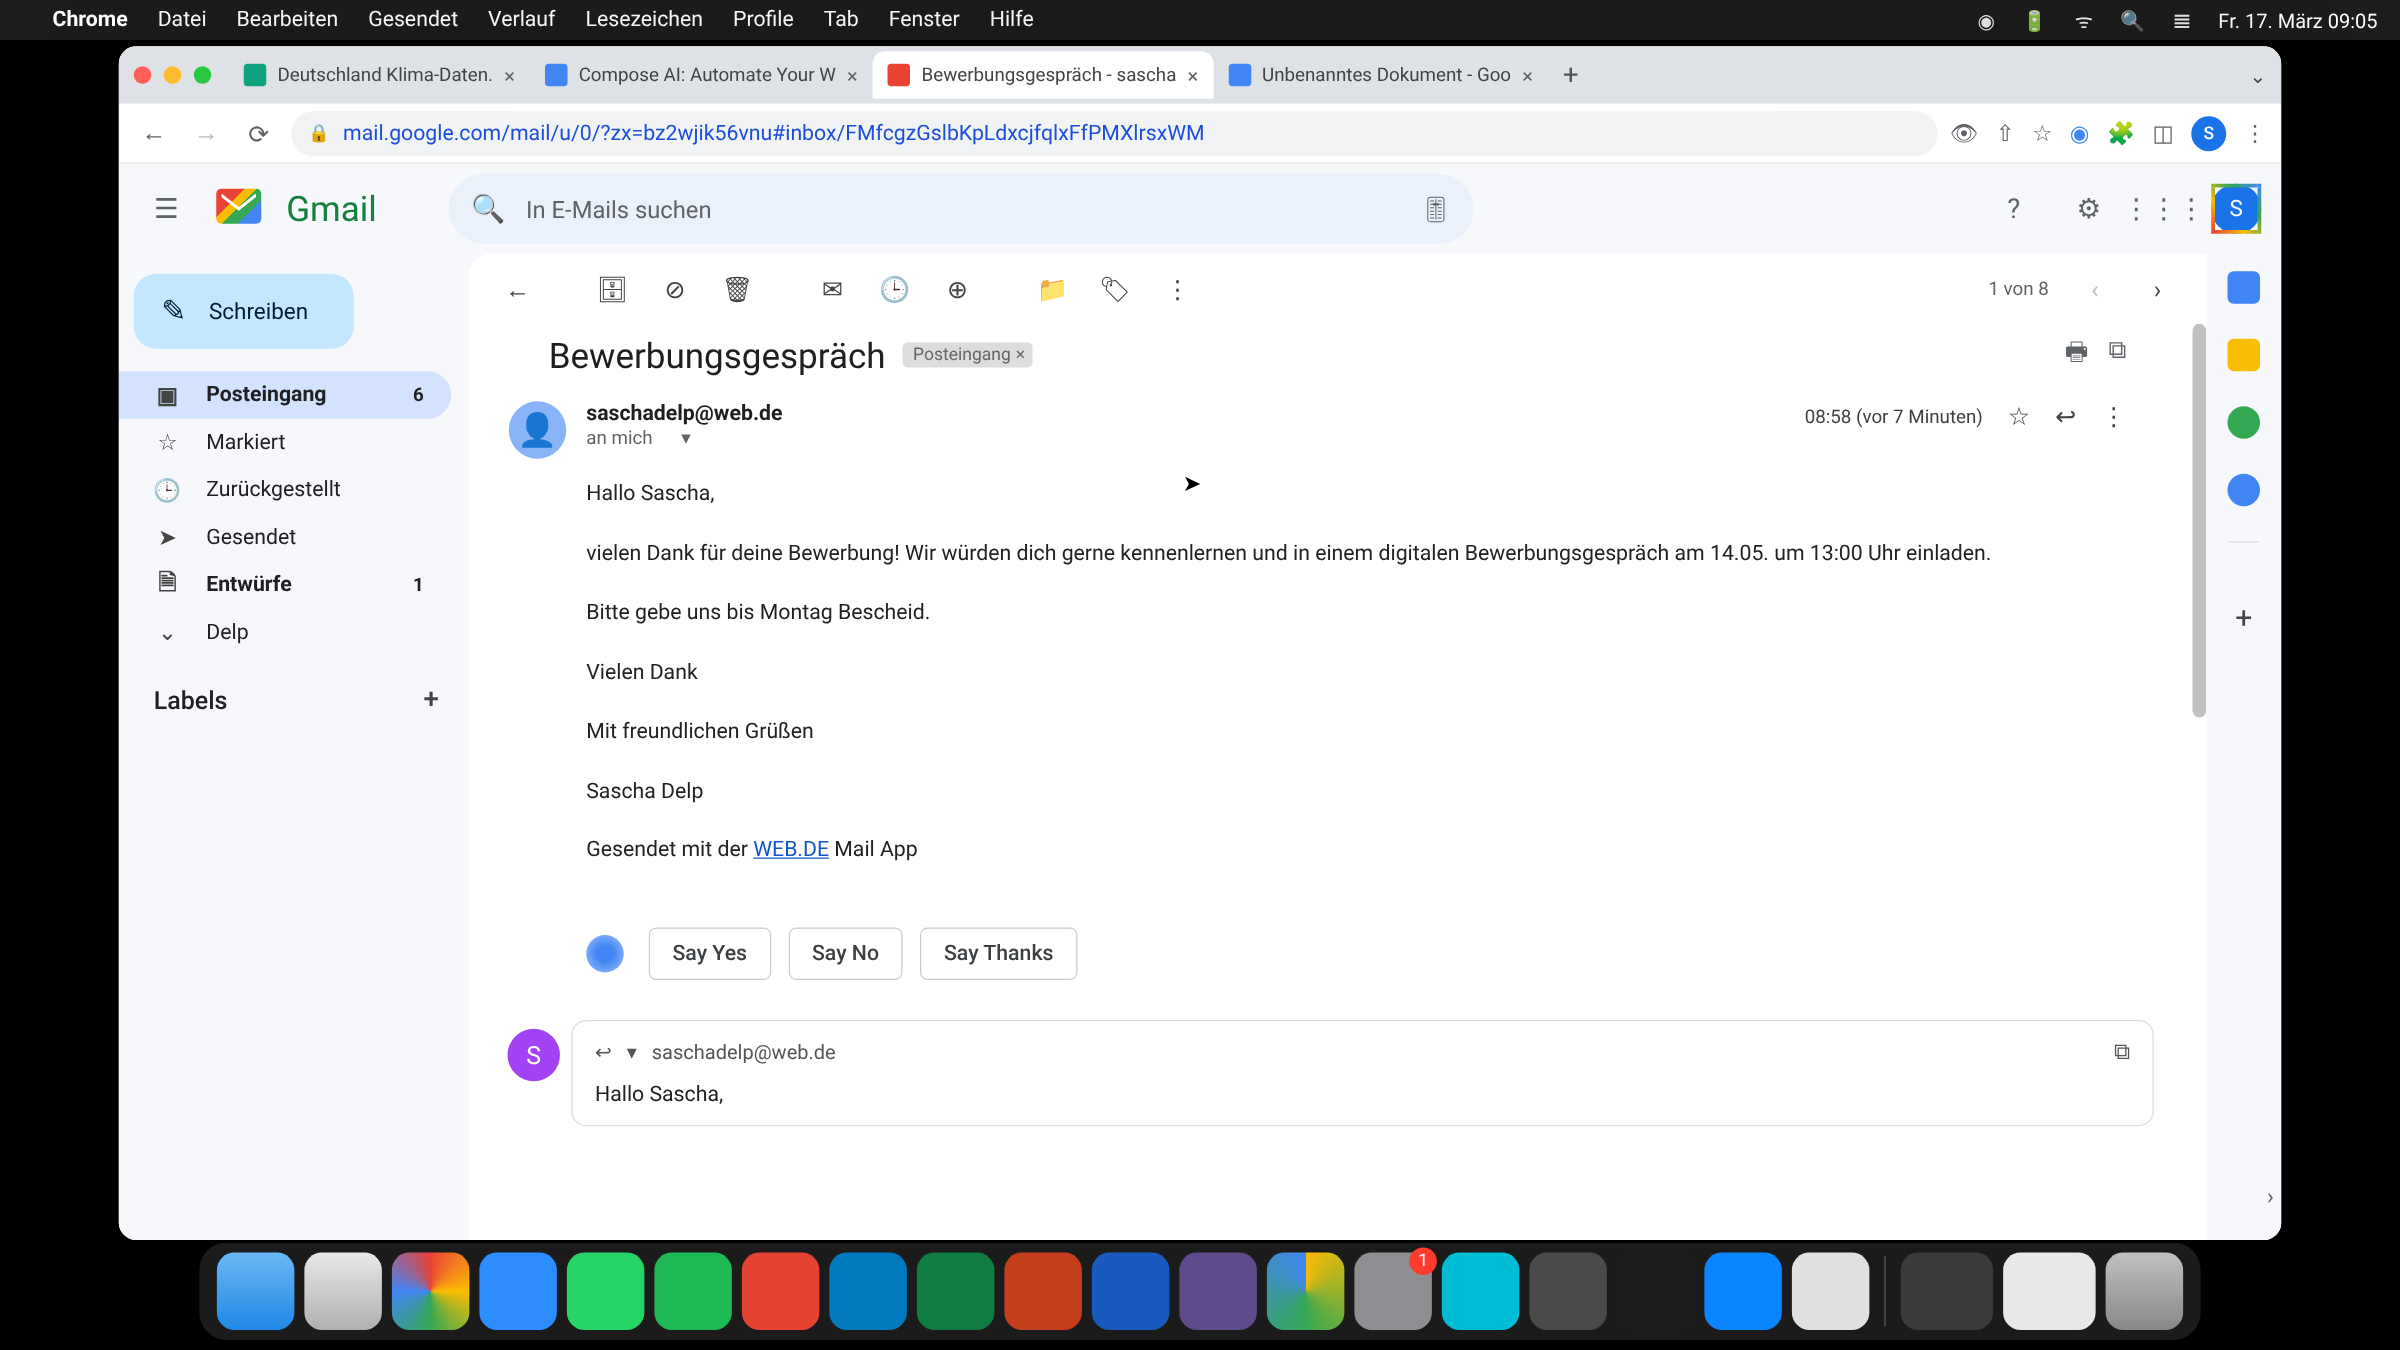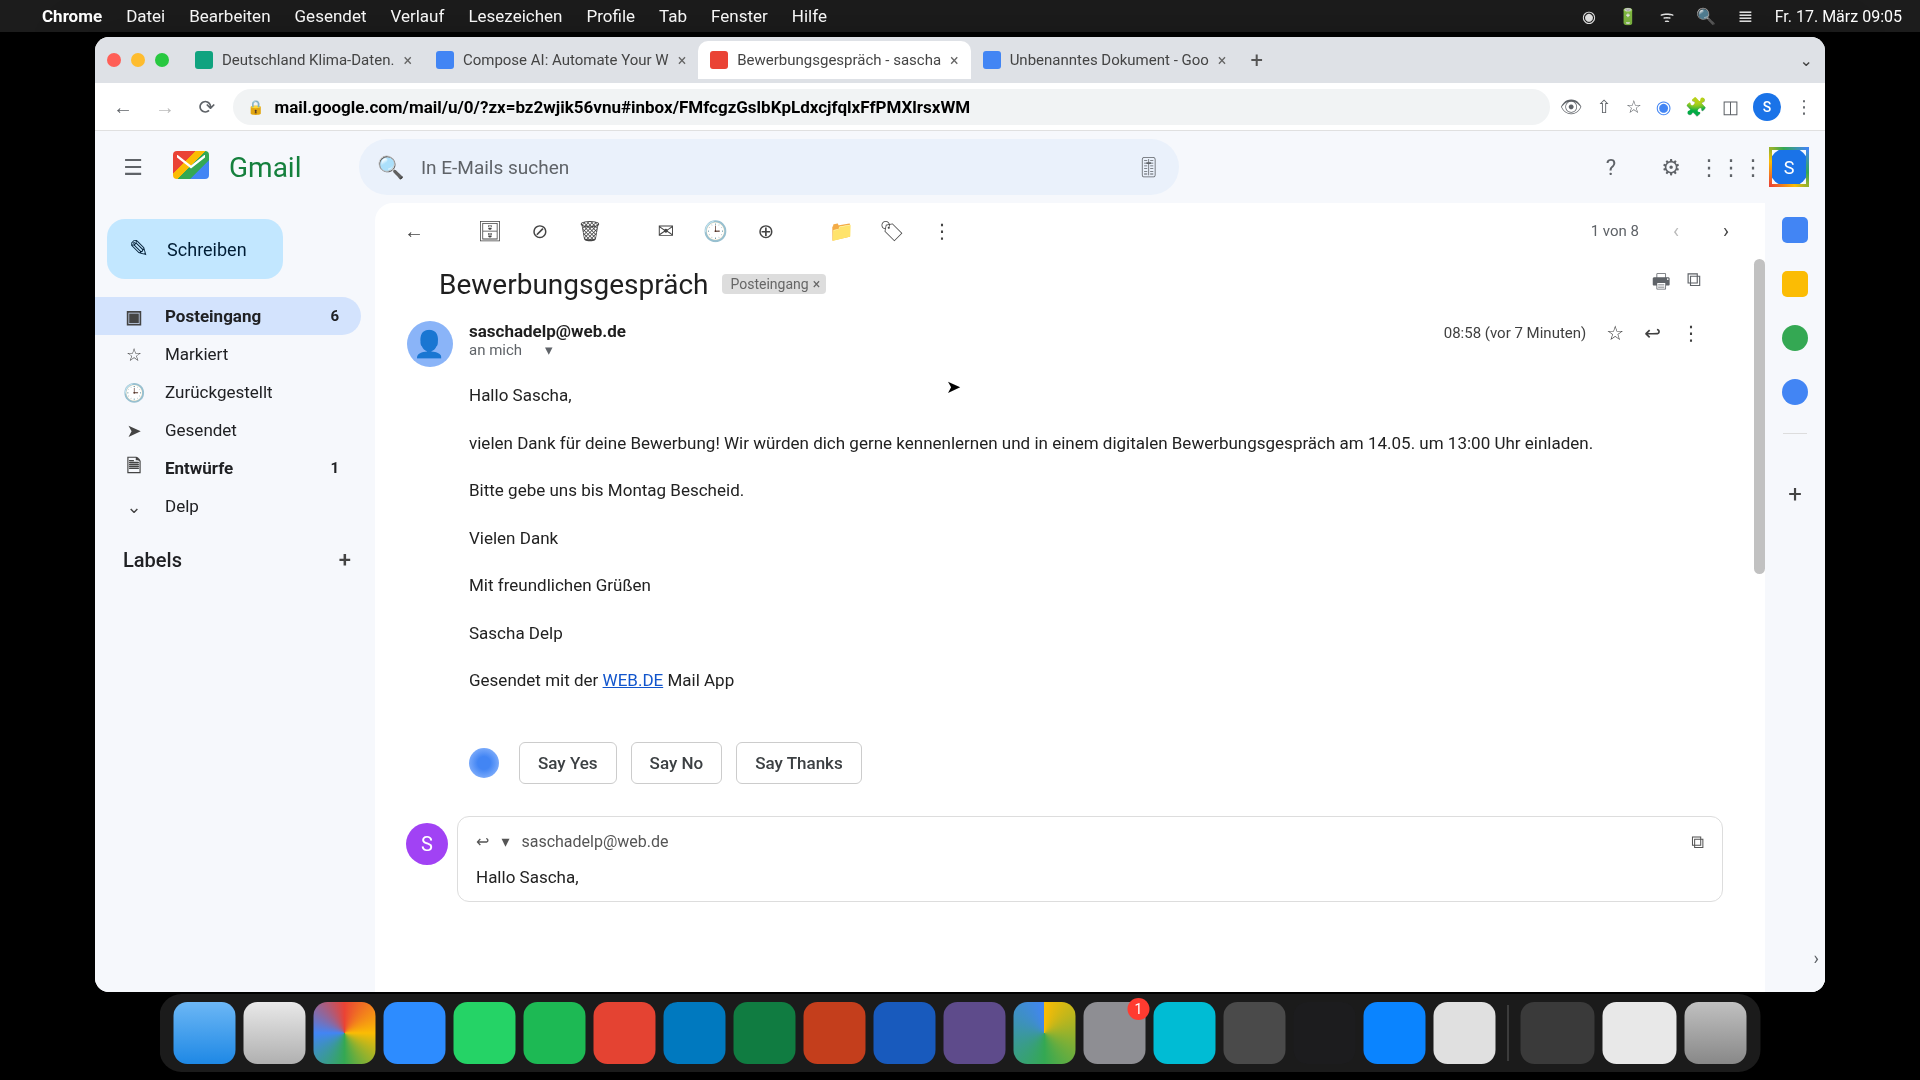--- a/index.html
+++ b/index.html
@@ -30,21 +30,21 @@
 .tab .close { font-size: 16px; color: #666; flex-shrink: 0; }
 .new-tab { color: #555; font-size: 22px; padding: 0 12px; }
 .tab-chevron { margin-left: auto; color: #444; font-size: 16px; }
 
 
 .addr-bar { height: 48px; background: #fff; display: flex; align-items: center; padding: 0 12px; gap: 10px; border-bottom: 1px solid #e0e0e0; }
 .nav-btn { width: 32px; height: 32px; display: flex; align-items: center; justify-content: center; color: #5f6368; font-size: 20px; border-radius: 50%; }
 .nav-btn.disabled { color: #bbb; }
 .url-field { flex: 1; height: 36px; background: #f1f3f4; border-radius: 20px; display: flex; align-items: center; padding: 0 14px; gap: 10px; color: #5f6368; font-size: 17px; }
 .url-field .lock { font-size: 14px; }
-.url-field .url { color: #000000; font-weight: bold; }
+.url-field .url { color: #1d4ed8; }
 .addr-icons { display: flex; gap: 14px; align-items: center; color: #5f6368; font-size: 18px; }
 .addr-avatar { width: 28px; height: 28px; border-radius: 50%; background: #1a73e8; color: #fff; display: flex; align-items: center; justify-content: center; font-size: 14px; font-weight: 500; }
 
 
 .gmail { flex: 1; display: flex; flex-direction: column; background: #f6f8fc; overflow: hidden; }
 .gmail-header { height: 72px; display: flex; align-items: center; padding: 0 16px; gap: 18px; }
 .hamburger { width: 44px; height: 44px; display: flex; align-items: center; justify-content: center; font-size: 22px; color: #5f6368; border-radius: 50%; }
 .gmail-logo { display: flex; gap: 20px; font-size: 28px; color: #15803d; }
 .gmail-logo .m-icon { width: 36px; height: 28px; background: linear-gradient(135deg,#ea4335 0%,#ea4335 35%,#fbbc04 36%,#fbbc04 50%,#34a853 51%,#34a853 70%,#4285f4 71%); border-radius: 4px; position: relative; }
 .gmail-logo .m-icon::after { content:""; position: absolute; inset: 4px; background: #fff; clip-path: polygon(0 0, 50% 55%, 100% 0, 100% 15%, 50% 70%, 0 15%); }

